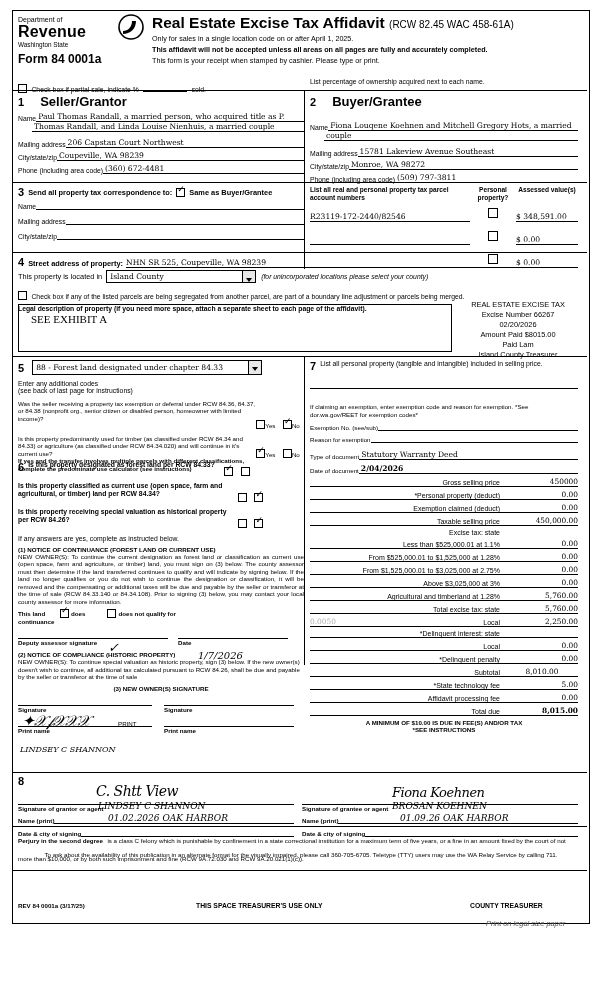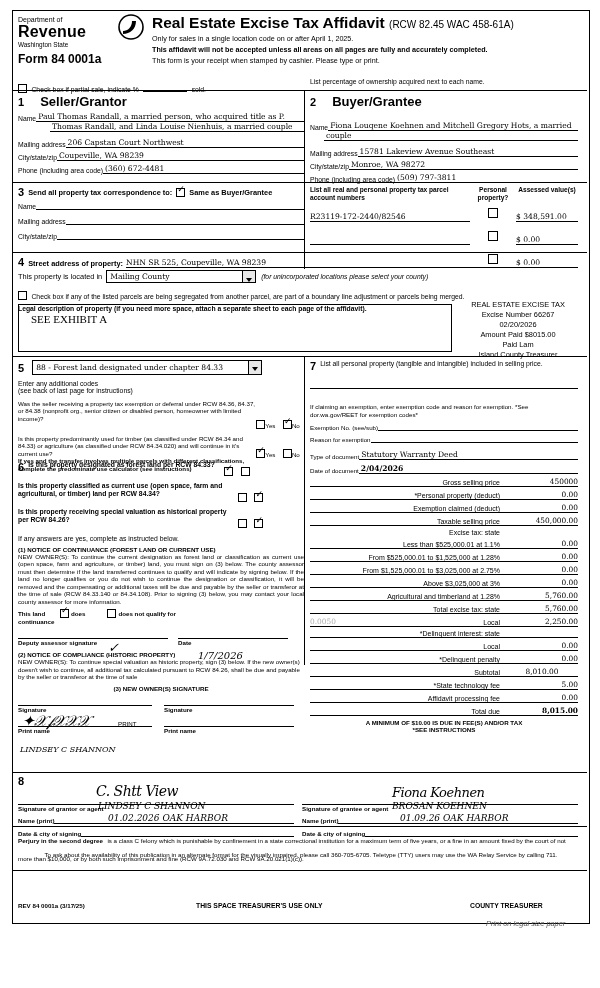--- a/index.html
+++ b/index.html
@@ -85,21 +85,21 @@
   <div class="leftcol" style="top:94px;">
     <div style="display:flex;align-items:center;gap:4px;">
       <span class="secnum">1</span>
       <span class="lg b">Seller/Grantor</span>
     </div>
     <div class="row" style="margin-top:3px;">
       <span class="xs">Name</span>
       <span class="fieldline val">Paul Thomas Randall, a married person, who acquired title as P.</span>
     </div>
     <div class="row">
-      <span class="fieldline val" style="margin-left:32px;">Thomas Randall, and Linda Louise Nienhuis, a married couple</span>
+      <span class="fieldline val" style="margin-left:14px;">Thomas Randall, and Linda Louise Nienhuis, a married couple</span>
     </div>
     <div class="row" style="margin-top:6px;">
       <span class="xs">Mailing address</span>
       <span class="fieldline val">206 Capstan Court Northwest</span>
     </div>
     <div class="row" style="margin-top:3px;">
       <span class="xs">City/state/zip</span>
       <span class="fieldline val">Coupeville, WA 98239</span>
     </div>
     <div class="row" style="margin-top:3px;">
@@ -184,21 +184,21 @@
 
   <div class="ovl" style="left:18px;top:256px;width:560px;">
     <div class="row">
       <span class="secnum">4</span>
       <span class="sm b" style="margin-left:4px;">Street address of property:</span>
       <span class="u val" style="flex:1;margin-left:3px;">NHN SR 525, Coupeville, WA 98239</span>
     </div>
     <div style="display:flex;align-items:center;margin-top:2px;">
       <span class="sm">This property is located in</span>
       <span style="position:relative;display:inline-block;border:1px solid #000;width:148px;height:11px;margin-left:4px;">
-        <span class="val" style="position:absolute;left:3px;top:1px;font-size:7.6px;">Mailing County</span>
+        <span class="val" style="position:absolute;left:3px;top:1px;font-size:7.6px;">Island County</span>
         <span class="ddbtn">
           <svg width="12" height="11" viewBox="0 0 12 11">
               <path d="M3 4 L9 4 L6 8 Z" fill="#000"></path>
             </svg>
         </span>
       </span>
       <span class="xs" style="font-style:italic;margin-left:5px;">(for unincorporated locations please select your county)</span>
     </div>
     <div style="margin-top:2px;">
       <span class="box"></span>

